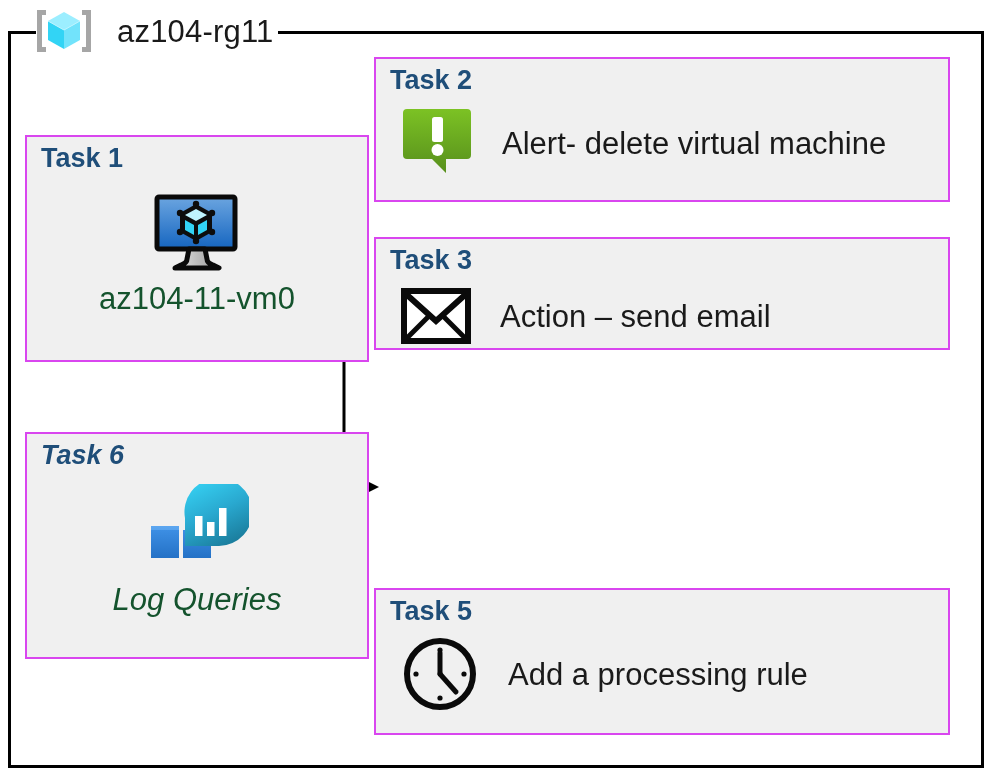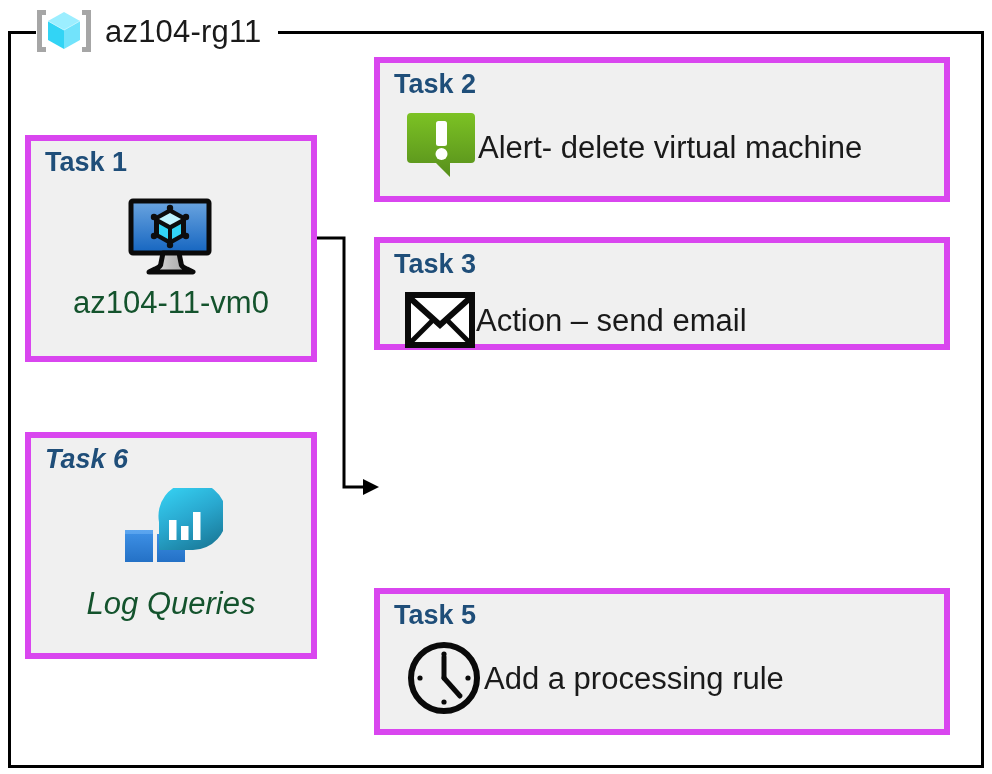--- a/index.html
+++ b/index.html
@@ -42,49 +42,49 @@
     background: #000000;
   }
 
   
   .rg-header {
     position: absolute;
     left: 33px; top: 6px;
     height: 50px;
     display: flex;
     align-items: center;
-    gap: 10px;
+    gap: 22px;
   }
   .rg-icon { width: 62px; height: 48px; display: block; }
   .rg-title {
     font-size: 31px;
     color: #1a1a1a;
     line-height: 1;
     white-space: nowrap;
     letter-spacing: 0.2px;
   }
 
   
   .task-box {
     position: absolute;
     background: #F0F0F0;
-    border: 6px solid #d946ef;
+    border: 2px solid #d946ef;
   }
   .task-label {
     position: absolute;
     left: 14px; top: 6px;
     font-size: 27px;
     font-weight: bold;
     color: #1F4E79;
     line-height: 1.15;
     white-space: nowrap;
   }
 
   
-  .task-box.vcard { width: 292px; }
+  .task-box.vcard { width: 344px; }
   .vcard .v-icon {
     position: absolute;
     left: 0; right: 0;
     display: flex;
     justify-content: center;
   }
   .vcard .v-caption {
     position: absolute;
     left: 0; right: 0;
     text-align: center;
@@ -93,20 +93,21 @@
     white-space: nowrap;
   }
 
   
   .task-box.hcard { width: 576px; }
   .hcard .h-row {
     position: absolute;
     left: 24px;
     display: flex;
     align-items: center;
+    gap: 28px;
   }
   .hcard .h-caption {
     font-size: 31px;
     color: #1a1a1a;
     white-space: nowrap;
     line-height: 1;
   }
 
   
   #task1 { left: 25px;  top: 135px; height: 227px; }

